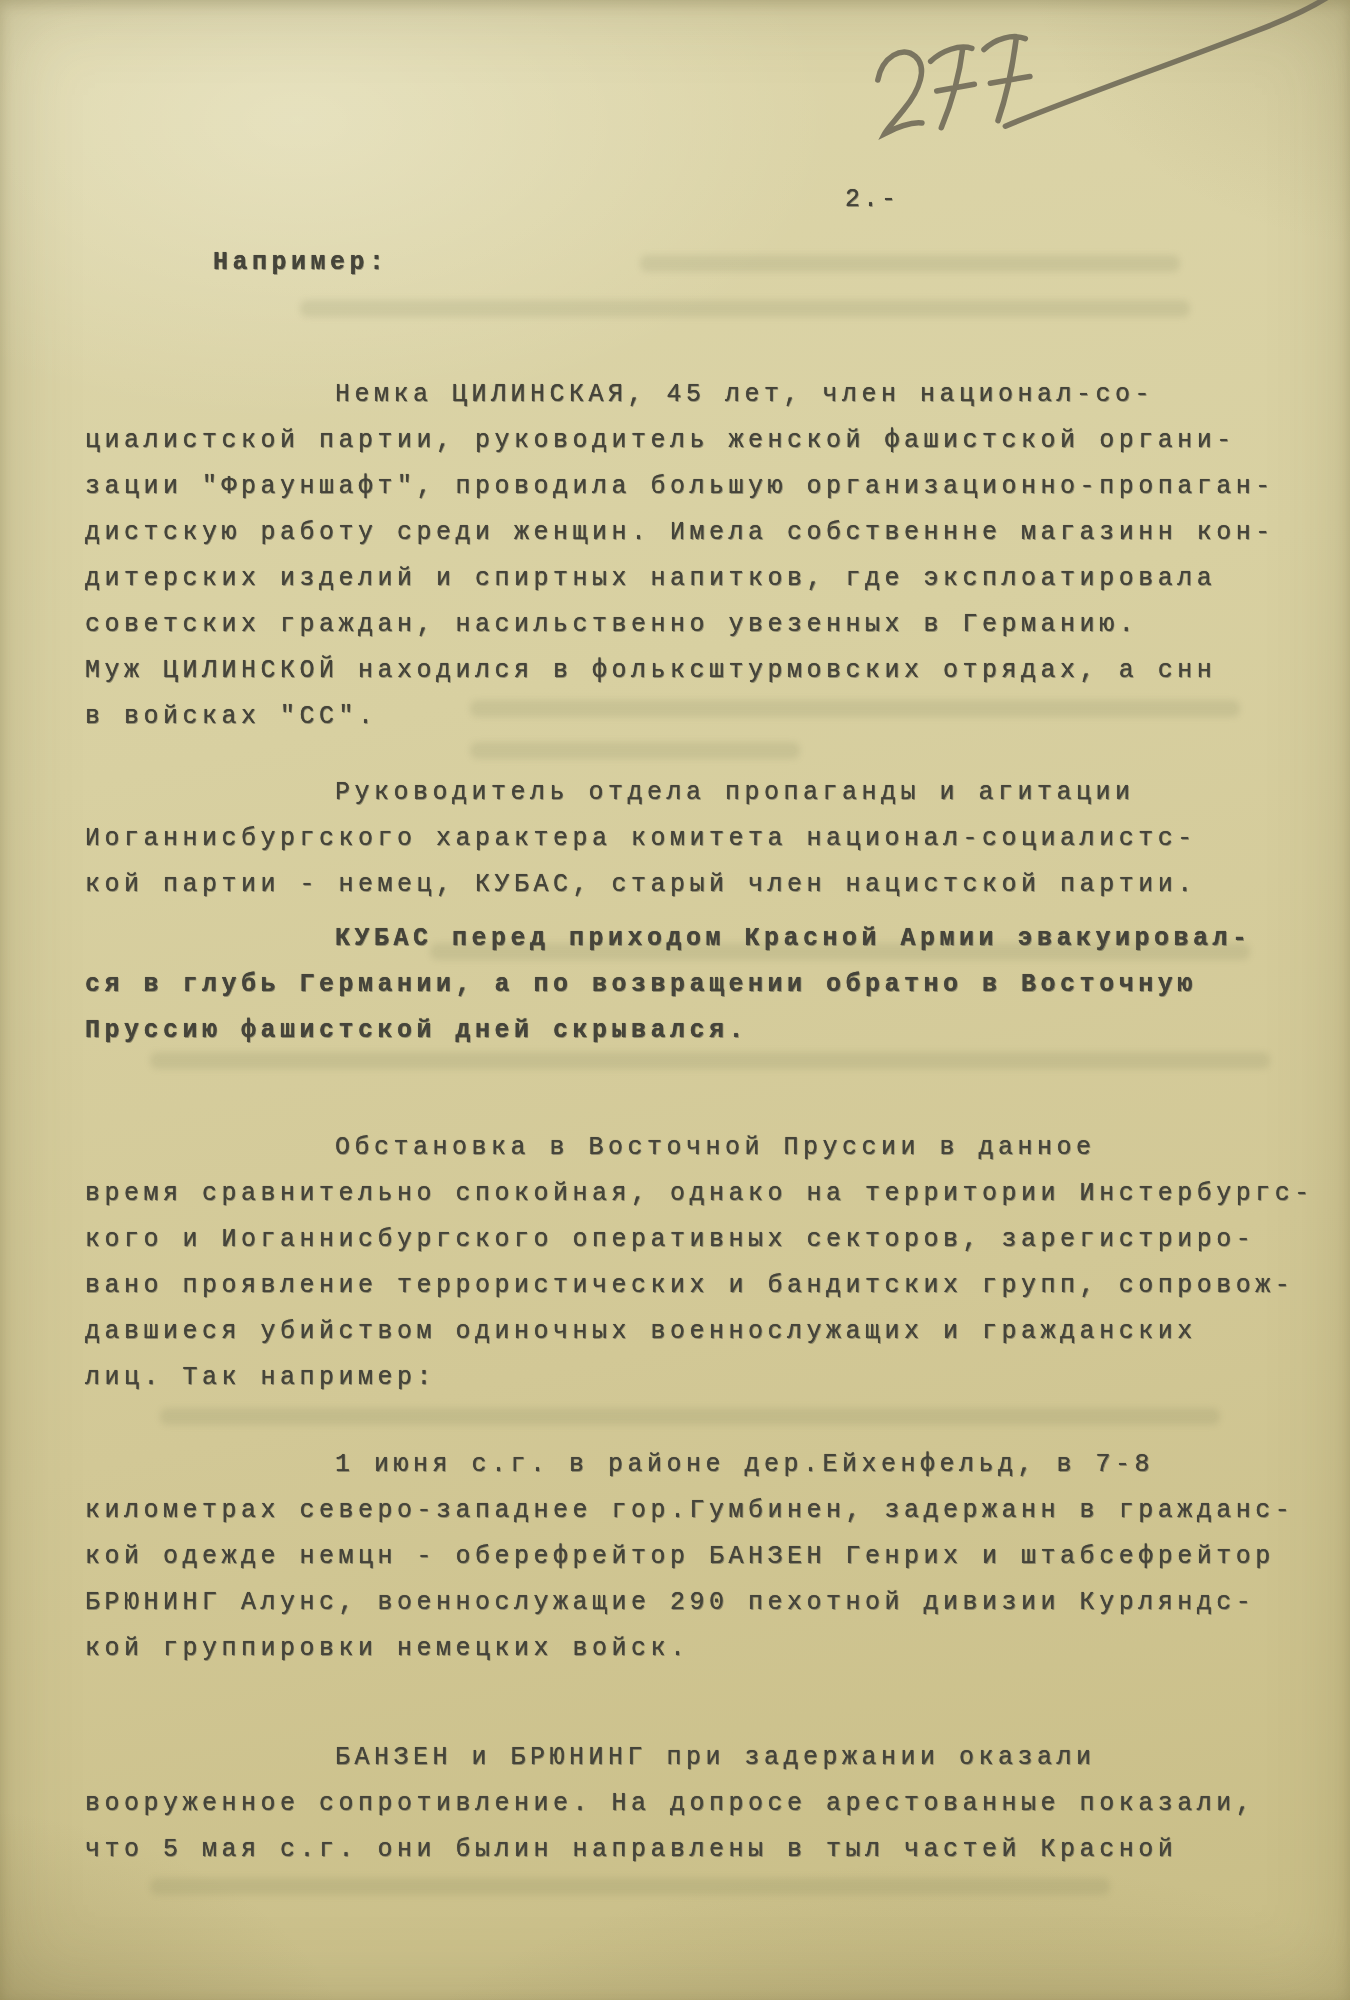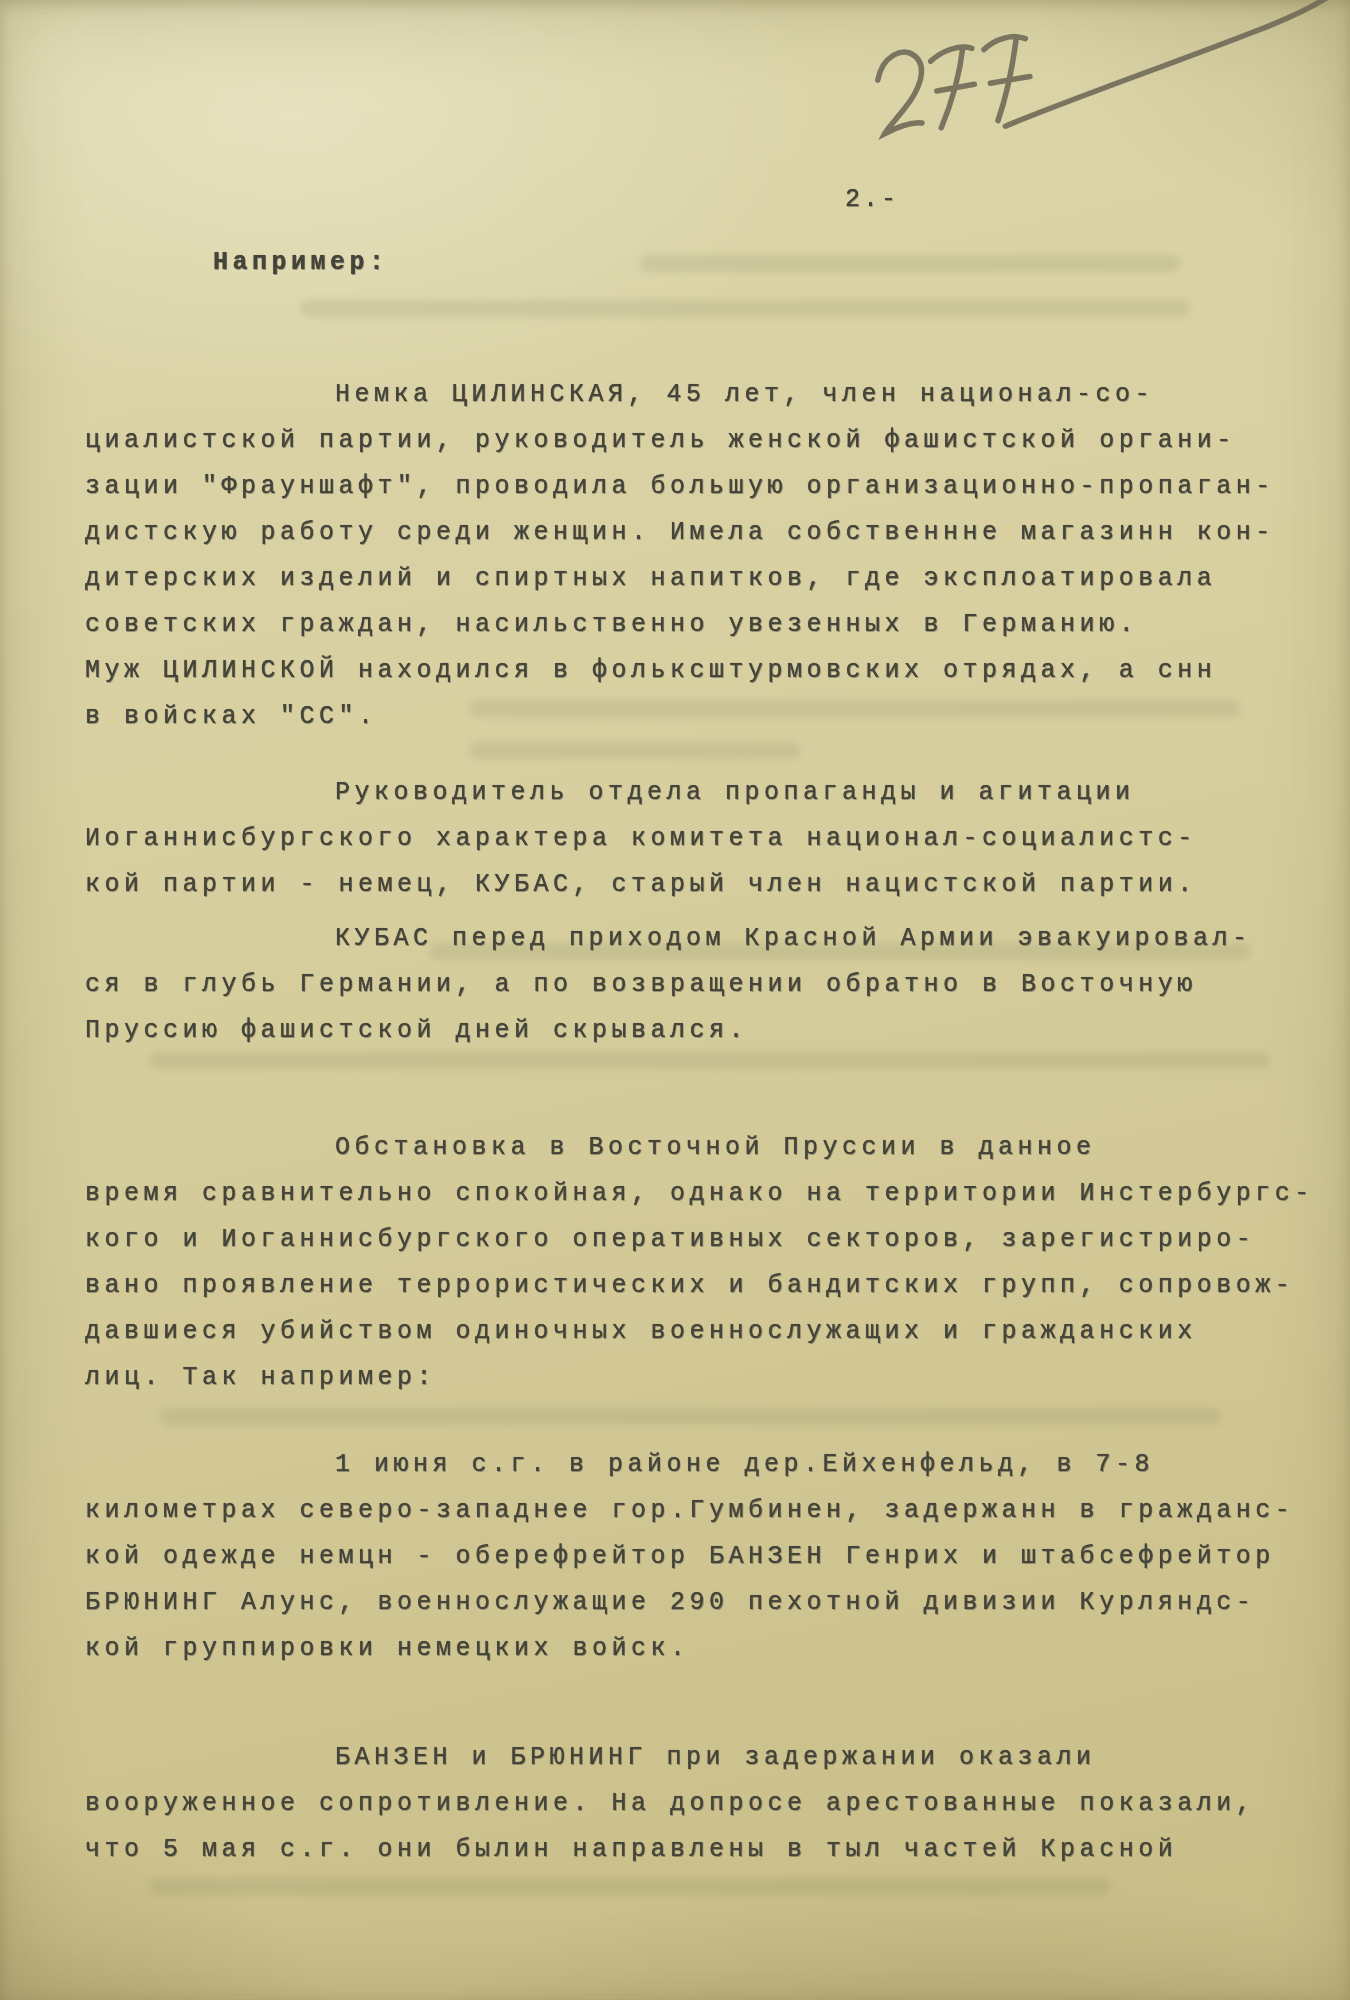--- a/index.html
+++ b/index.html
@@ -26,21 +26,21 @@
     letter-spacing:4.5px;
     line-height:46px;
     white-space:pre;
     text-shadow:0 0 0.7px #4a483c, 0.8px 0.8px 0.5px rgba(74,72,60,0.45);
   }
   .para{left:85px;width:1240px;}
   .tline{height:46px;}
   .tline.indent{padding-left:250px;}
   .p1{top:332px;margin-top:40px;}
   .p2{top:770px;}
-  .p3{top:916px;}
+  .p3{top:916px;font-weight:bold;}
   .p4{top:1125px;}
   .p5{top:1442px;}
   .p6{top:1735px;}
   .lead-in{left:213px;top:240px;font-weight:bold;}
   .page-number{left:845px;top:177px;letter-spacing:3px;}
   
   .ghost{
     position:absolute;height:17px;border-radius:8px;
     background:rgba(104,110,72,0.13);
     filter:blur(3px);

